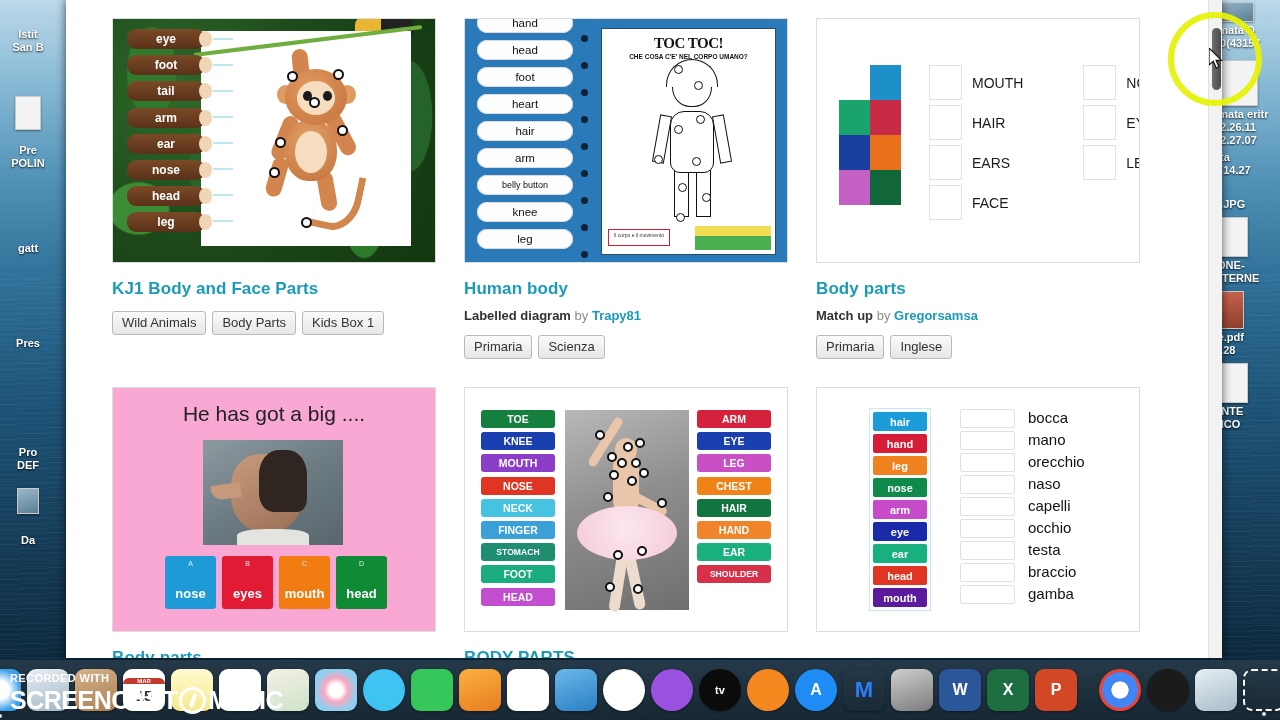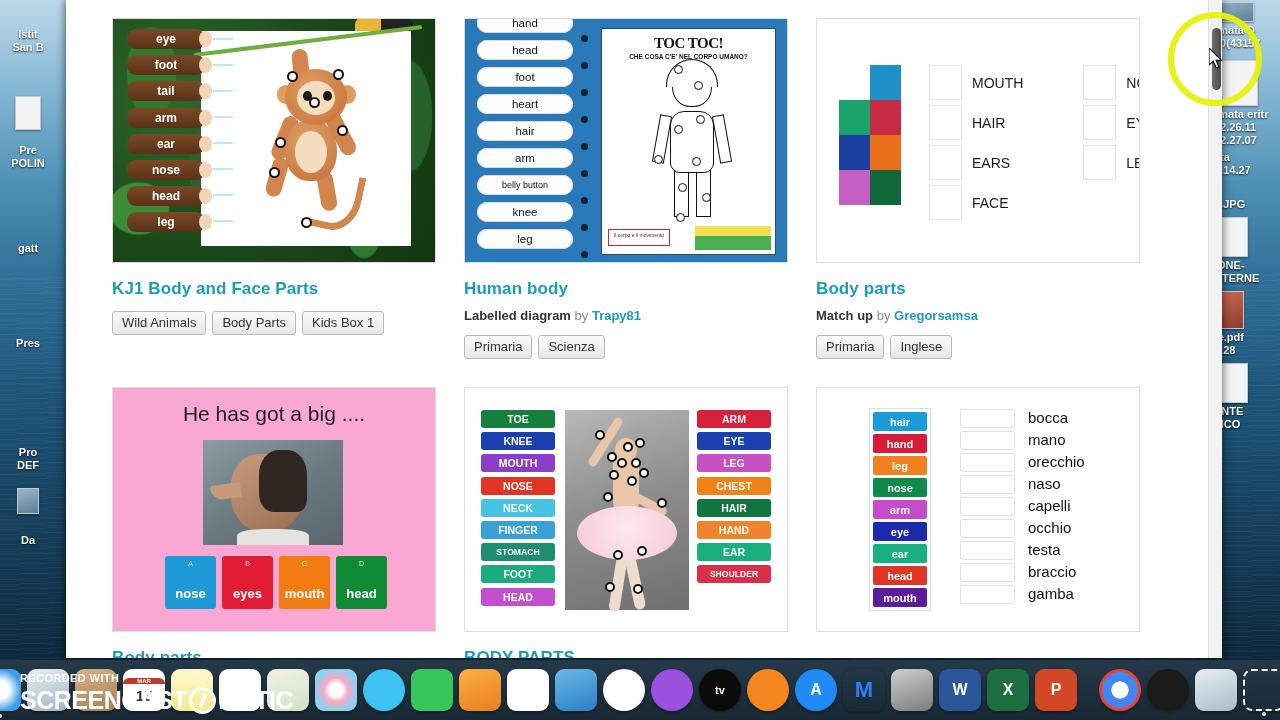--- a/index.html
+++ b/index.html
@@ -220,21 +220,21 @@
   
   #dock{position:absolute;left:0;bottom:0;width:1280px;height:60px;z-index:20;
         background:linear-gradient(180deg,rgba(40,60,75,.88),rgba(25,40,52,.92));
         display:flex;align-items:center;justify-content:center;gap:6px;padding:0 14px;}
   .dock-icon{width:42px;height:42px;border-radius:9px;position:relative;flex:0 0 auto;
         display:flex;align-items:center;justify-content:center;font-size:16px;font-weight:bold;
         color:#fff;box-shadow:0 1px 3px rgba(0,0,0,.4);}
   .dock-sep{width:1px;height:40px;background:rgba(255,255,255,.3);margin:0 5px;}
   .dock-dot{position:absolute;bottom:-7px;left:50%;transform:translateX(-50%);
         width:4px;height:4px;border-radius:50%;background:#dfe7ec;}
-  #watermark{position:absolute;left:20px;bottom:6px;z-index:25;color:#fff;line-height:1;}
+  #watermark{position:absolute;left:10px;bottom:6px;z-index:25;color:#fff;line-height:1;}
   #wm1{font-size:11px;font-weight:bold;letter-spacing:.4px;}
   #wm2{font-size:25px;font-weight:bold;letter-spacing:-.5px;margin-top:3px;
        display:flex;align-items:center;gap:2px;}
   #wm-circle{width:27px;height:27px;border-radius:50%;border:3px solid #fff;
        display:inline-block;position:relative;}
   #wm-circle::after{content:"";position:absolute;left:9px;top:3px;width:4px;height:15px;
        background:#fff;transform:rotate(20deg);border-radius:2px;}
 </style>
 </head>
 <body>

